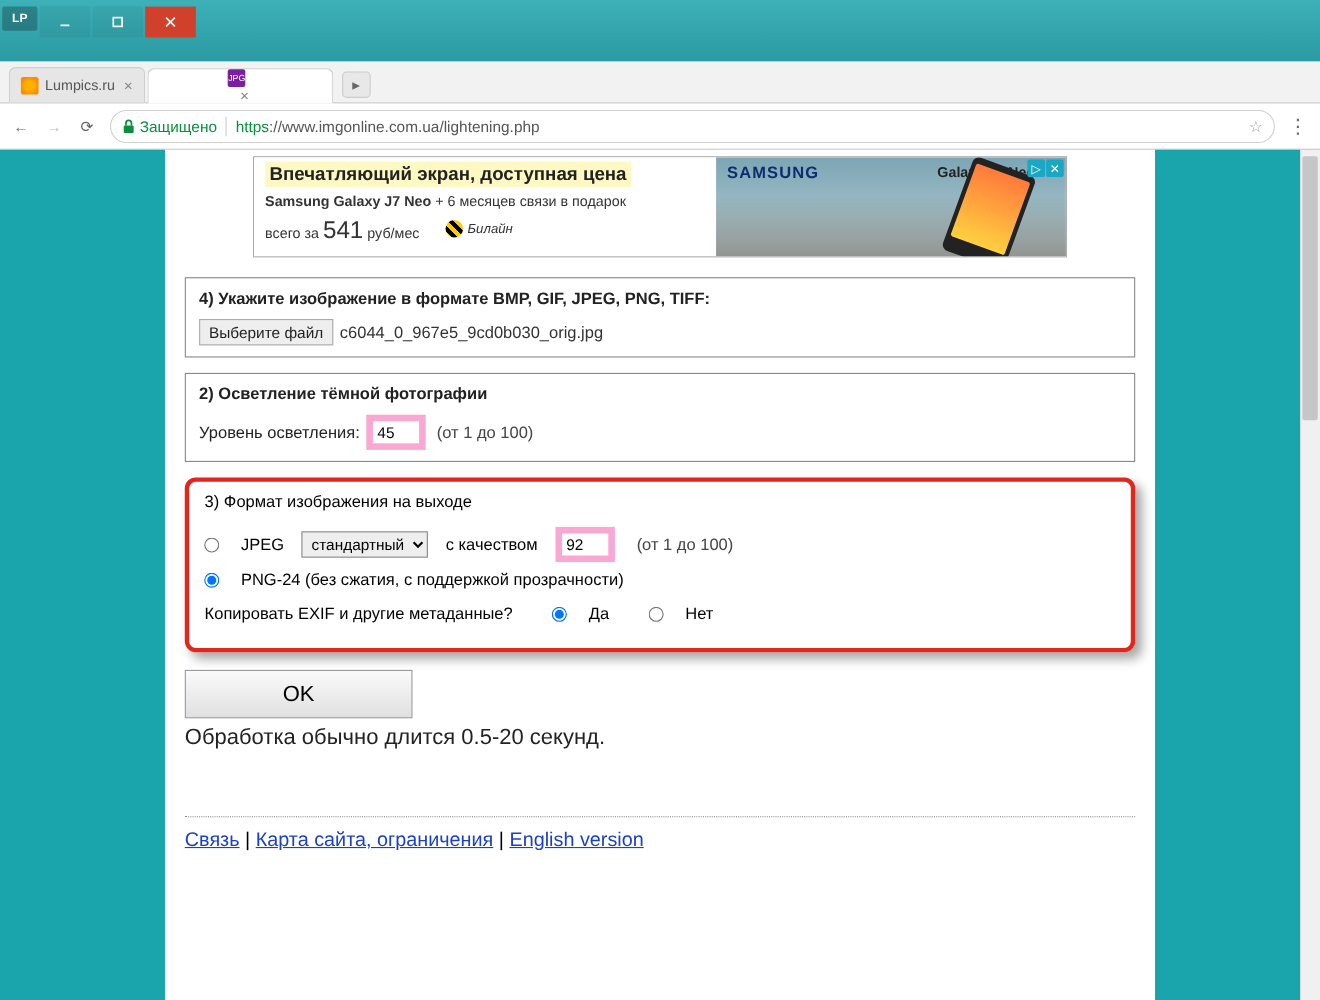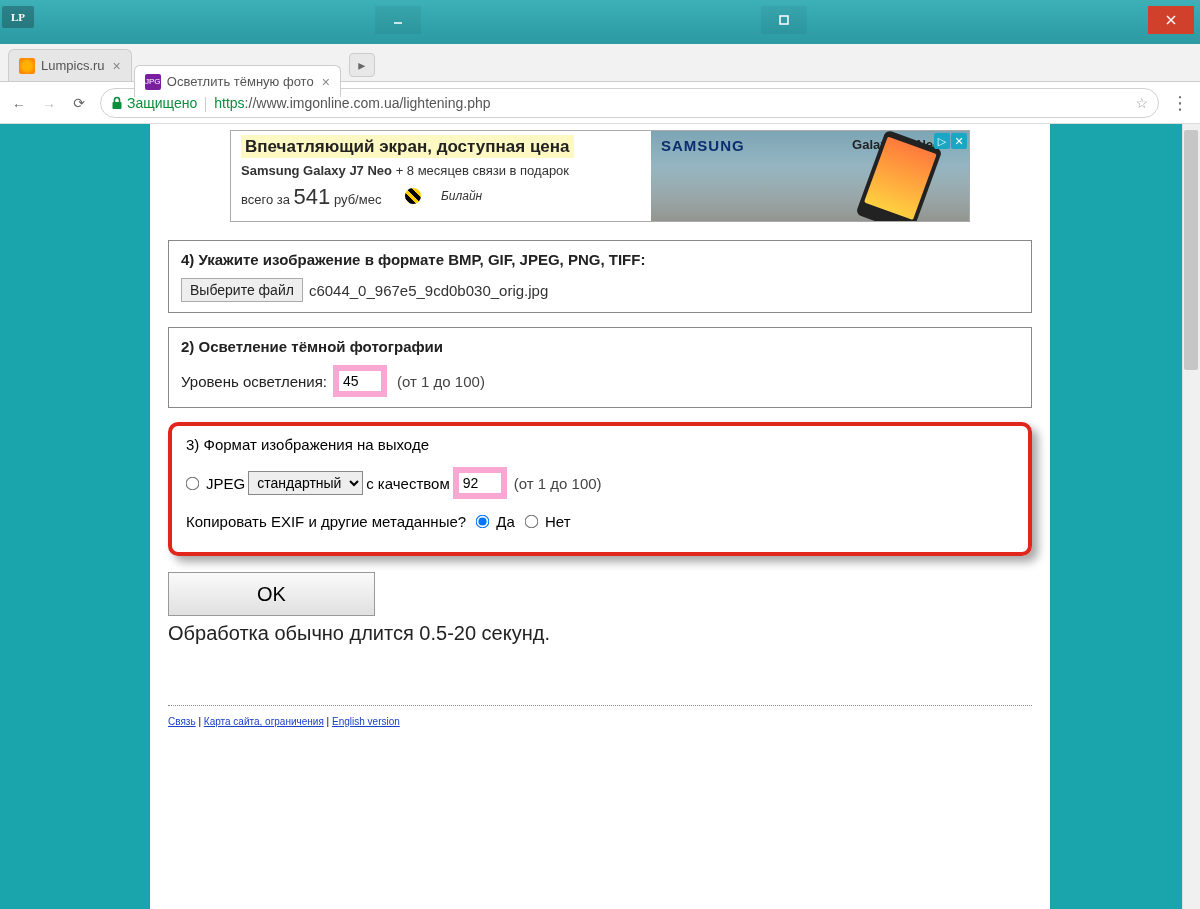--- a/index.html
+++ b/index.html
@@ -4,28 +4,27 @@
 <style>
   * { box-sizing: border-box; }
   body {
     margin: 0;
     font-family: Arial, sans-serif;
     font-size: 14px;
     background: #fff;
     overflow: hidden;
   }
   .titlebar {
-    height: 44px;
+    height: 56px;
     background: linear-gradient(#3db0b8, #2b9aa2);
     display: flex;
     align-items: flex-start;
-    justify-content: space-between;
+    justify-content: flex-start;
     padding-right: 6px;
     padding-top: 6px;
-    font-family: Liberation Serif, serif;
   }
   .titlebar .btn {
     width: 46px;
     height: 28px;
     margin-left: 2px;
     display: flex;
     align-items: center;
     justify-content: center;
     font-size: 14px;
     color: #fff;
@@ -58,21 +57,21 @@
     padding: 0 10px;
     border: 1px solid #ccc;
     border-bottom: none;
     border-radius: 6px 6px 0 0;
     margin-right: 2px;
     font-size: 13px;
     color: #555;
     max-width: 210px;
   }
   .tab.inactive { background: #e6e6e6; }
-  .tab.active { background: #fff; position:relative; top:16px; }
+  .tab.active { background: #fff; position:relative; top:1px;flex-direction:column; }
   .tab .favicon { width:16px; height:16px; margin-right:6px; border-radius:2px; flex:none; }
   .tab .label { white-space:nowrap; overflow:hidden; text-overflow: ellipsis; flex:1; }
   .tab .x { margin-left:8px; color:#888; font-size:14px; flex:none; }
   .newtab { width:26px; height:24px; margin-left:6px; margin-bottom:4px; border:1px solid #ccc; background:#e8e8e8; border-radius:4px; display:flex; align-items:center; justify-content:center; color:#666; }
 
   .addrbar {
     height: 42px;
     display: flex;
     align-items: center;
     padding: 0 10px;
@@ -130,21 +129,21 @@
   .ad-left {
     width: 420px;
     background:#fff;
     padding: 6px 10px;
     font-size: 13px;
   }
   .ad-title { font-size:17px; font-weight:bold; color:#222; }
   .ad-title .hl { background:#fef9c3; padding:2px 4px; }
   .ad-sub { margin-top:6px; color:#333; }
   .ad-price { font-size:22px; font-weight:normal; }
-  .ad-bee { display:inline-flex; align-items:center; gap:20px; margin-left:20px; font-size:12px; font-style:italic;text-align:right;}
+  .ad-bee { display:inline-flex; align-items:center; gap:4px; margin-left:20px; font-size:12px; font-style:italic;text-align:right;}
   .bee-circle { width:16px; height:16px; border-radius:50%; background: repeating-linear-gradient(45deg,#ffcc00 0 4px,#000 4px 8px); }
   .ad-right { flex:1; background: linear-gradient(#7da5b5,#b9cfd4); position:relative; }
   .ad-samsung { position:absolute; left:10px; top:6px; font-size:15px; font-weight:bold; color:#0b2e6f; letter-spacing:1px;}
   .ad-model { position:absolute; right:28px; top:6px; font-size:13px; color:#222; font-weight:bold;}
   .ad-phone { position:absolute; right:40px; bottom:-6px; width:60px; height:90px; background:#222; border-radius:6px; transform: rotate(20deg); }
   .ad-phone::after { content:""; position:absolute; inset:6px 4px 14px 4px; background:linear-gradient(#ff7a3c,#ffd040); border-radius:2px;}
   .ad-mountain { position:absolute; left:0; right:0; bottom:0; height:55px; background: linear-gradient(transparent, rgba(120,110,100,0.6)); }
   .ad-x { position:absolute; right:2px; top:2px; display:flex; gap:1px;}
   .ad-x span { width:16px; height:16px; background:#19a7c4; color:#fff; font-size:11px; display:flex; align-items:center; justify-content:center; border-radius:2px;}
 
@@ -163,21 +162,21 @@
   .hint { color:#444; margin-left:4px; }
 
   .highlight-wrap { position:relative; margin: 0 18px 16px 18px; }
   .highlight {
     border: 4px solid #e1261c;
     border-radius: 10px;
     padding: 10px 14px 14px 14px;
     box-shadow: 6px 6px 10px rgba(0,0,0,0.35);
     font-size:15px;
   }
-  .highlight-row { margin: 8px 0; display:flex; align-items:center; flex-wrap:wrap; gap:3px;}
+  .highlight-row { margin: 8px 0; display:flex; align-items:center; flex-wrap:wrap; gap:16px;}
   .highlight select { border:1px solid #888; font-size:14px; padding:2px 4px; background:#eee;}
   .behind-box {
     position:absolute;
     left:580px;
     top:28px;
     width:270px;
     height:100px;
     border-top:1px solid #888;
     border-right:1px solid #888;
     border-bottom:1px solid #888;
@@ -194,21 +193,21 @@
     font-size:20px;
     display:flex; align-items:center; justify-content:center;
     cursor:pointer;
   }
   .proc-note { font-size:20px; color:#222; margin-top:6px; }
 
   .footer-links {
     margin: 60px 18px 20px 18px;
     padding-top: 10px;
     border-top: 1px dotted #888;
-    font-size:10px;
+    font-size:18px;
   }
   .footer-links a { color: #1a3fc9; text-decoration: underline; }
 </style>
 </head>
 <body>
 
 <div class="titlebar">
   <div class="btn lp">LP</div>
   <div class="btn min">
     <svg viewBox="0 0 12 12">
@@ -266,21 +265,21 @@
     <div class="scroll-thumb"></div>
   </div>
 
   <div class="page">
 
     <div class="ad">
       <div class="ad-left">
         <div class="ad-title">
           <span class="hl"><span>Впечатляющий экран,</span><span> доступная цена</span></span>
         </div>
-        <div class="ad-sub"><b>Samsung Galaxy J7 Neo</b><span> + 8 месяцев связи в подарок</span></div>
+        <div class="ad-sub"><b>Samsung Galaxy J7 Neo</b><span> + 6 месяцев связи в подарок</span></div>
         <div class="ad-sub">
           <span>всего за </span><span class="ad-price">541</span><span> руб/мес</span>
           <span class="ad-bee">
               <span class="bee-circle"></span>
               <span>Билайн</span>
             </span>
         </div>
       </div>
       <div class="ad-right">
         <div class="ad-mountain"></div>
@@ -320,20 +319,24 @@
           <input type="radio" name="fmt" style="">
           <span>JPEG</span>
           <select>
             <option>стандартный</option>
           </select>
           <span> с качеством </span>
           <input class="num-input" value="92" style="">
           <span class="hint">(от 1 до 100)</span>
         </div>
 
+        <div class="highlight-row">
+          <input type="radio" name="fmt" checked="" style="">
+          <span>PNG-24 (без сжатия, с поддержкой прозрачности)</span>
+        </div>
 
         <div class="highlight-row" style="margin-top:14px;">
           <span>Копировать EXIF и другие метаданные?</span>
           &nbsp;
           <input type="radio" name="exif" checked="" style="">
           <span>Да</span>
           &nbsp;
           <input type="radio" name="exif" style="">
           <span>Нет</span>
         </div>

